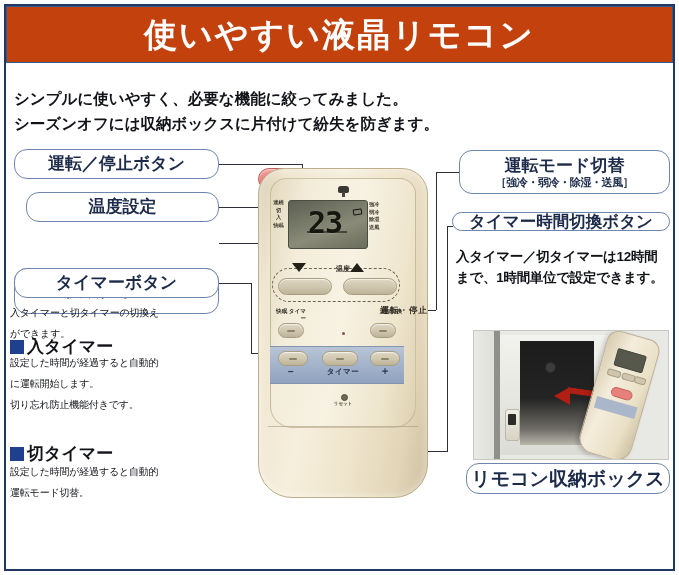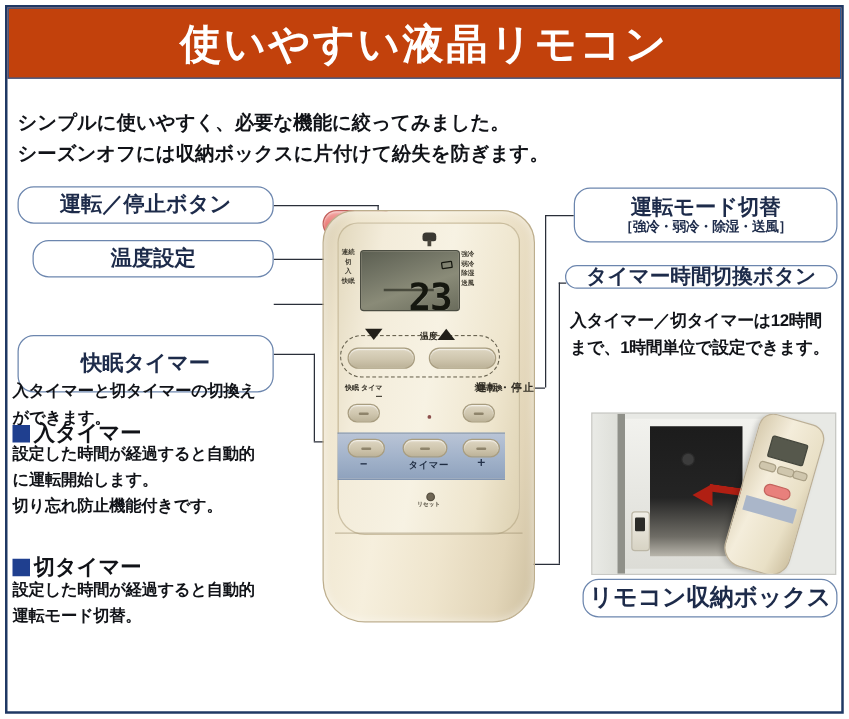--- a/index.html
+++ b/index.html
@@ -84,22 +84,22 @@
   #pill-timerbtn{left:14px; top:268px; width:205px; height:30px; font-size:17px;}
   
   #pill-mode    {left:459px; top:150px; width:211px; height:44px; font-size:17px;}
   #pill-timesw  {left:452px; top:212px; width:218px; height:19px; font-size:16.5px;}
   #pill-box     {left:466px; top:463px; width:204px; height:31px; font-size:19px;}
 
   
   .body-text{
     position:absolute;
     color:#111318;
-    font-size:13px;
-    font-weight:bold;
+    font-size:10px;
+    font-weight:normal;
     line-height:21px;
     letter-spacing:-0.2px;
   }
   #copy-timer-switch{left:10px; top:302px; width:215px;}
   #copy-on-body     {left:10px; top:352px; width:220px;}
   #copy-off-body    {left:10px; top:461px; width:220px;}
   .sec-head{
     position:absolute;
     color:#111318;
     font-size:17px;
@@ -170,29 +170,28 @@
     left:30px; top:32px;
     width:78px; height:47px;
     background:linear-gradient(160deg,#5c5f52 0%,#767868 35%,#8a8b78 60%,#6a6c5c 100%);
     border:1px solid #4b4d42;
     border-radius:3px;
     overflow:hidden;
   }
   .lcd-num{
     position:absolute;
     left:0;right:6px;top:6px;
-    text-align:right;
+    text-align:center;
     color:#15170f;
     font-family:"DejaVu Sans Mono","Liberation Mono",monospace;
     font-size:30px;
     font-weight:bold;
     letter-spacing:-1px;
     line-height:32px;
     text-shadow:0 1px 0 rgba(255,255,255,.18);
-    margin-top:16px;
   }
   .lcd-deg{
     position:absolute;
     right:5px; top:8px;
     width:7px;height:4px;
     border:1.5px solid #15170f;
     border-radius:1px;
     transform:rotate(-8deg);
   }
   .lcd-underline{
@@ -416,20 +415,23 @@
   <div class="line lv" style="left:370px;top:355px;height:96px;"></div>
 
   <div class="pill" id="pill-power">
     <span>運転／停止ボタン</span>
   </div>
   <div class="pill" id="pill-temp">
     <span>温度設定</span>
   </div>
   <div class="pill" id="pill-sleep">
     <span>快眠タイマー</span>
+  </div>
+  <div class="pill" id="pill-timerbtn">
+    <span>タイマーボタン</span>
   </div>
 
   <div class="pill multi" id="pill-mode">
     <span>運転モード切替</span>
     <span class="sub">［強冷・弱冷・除湿・送風］</span>
   </div>
   <div class="pill" id="pill-timesw">
     <span>タイマー時間切換ボタン</span>
   </div>
   <div class="pill" id="pill-box">

